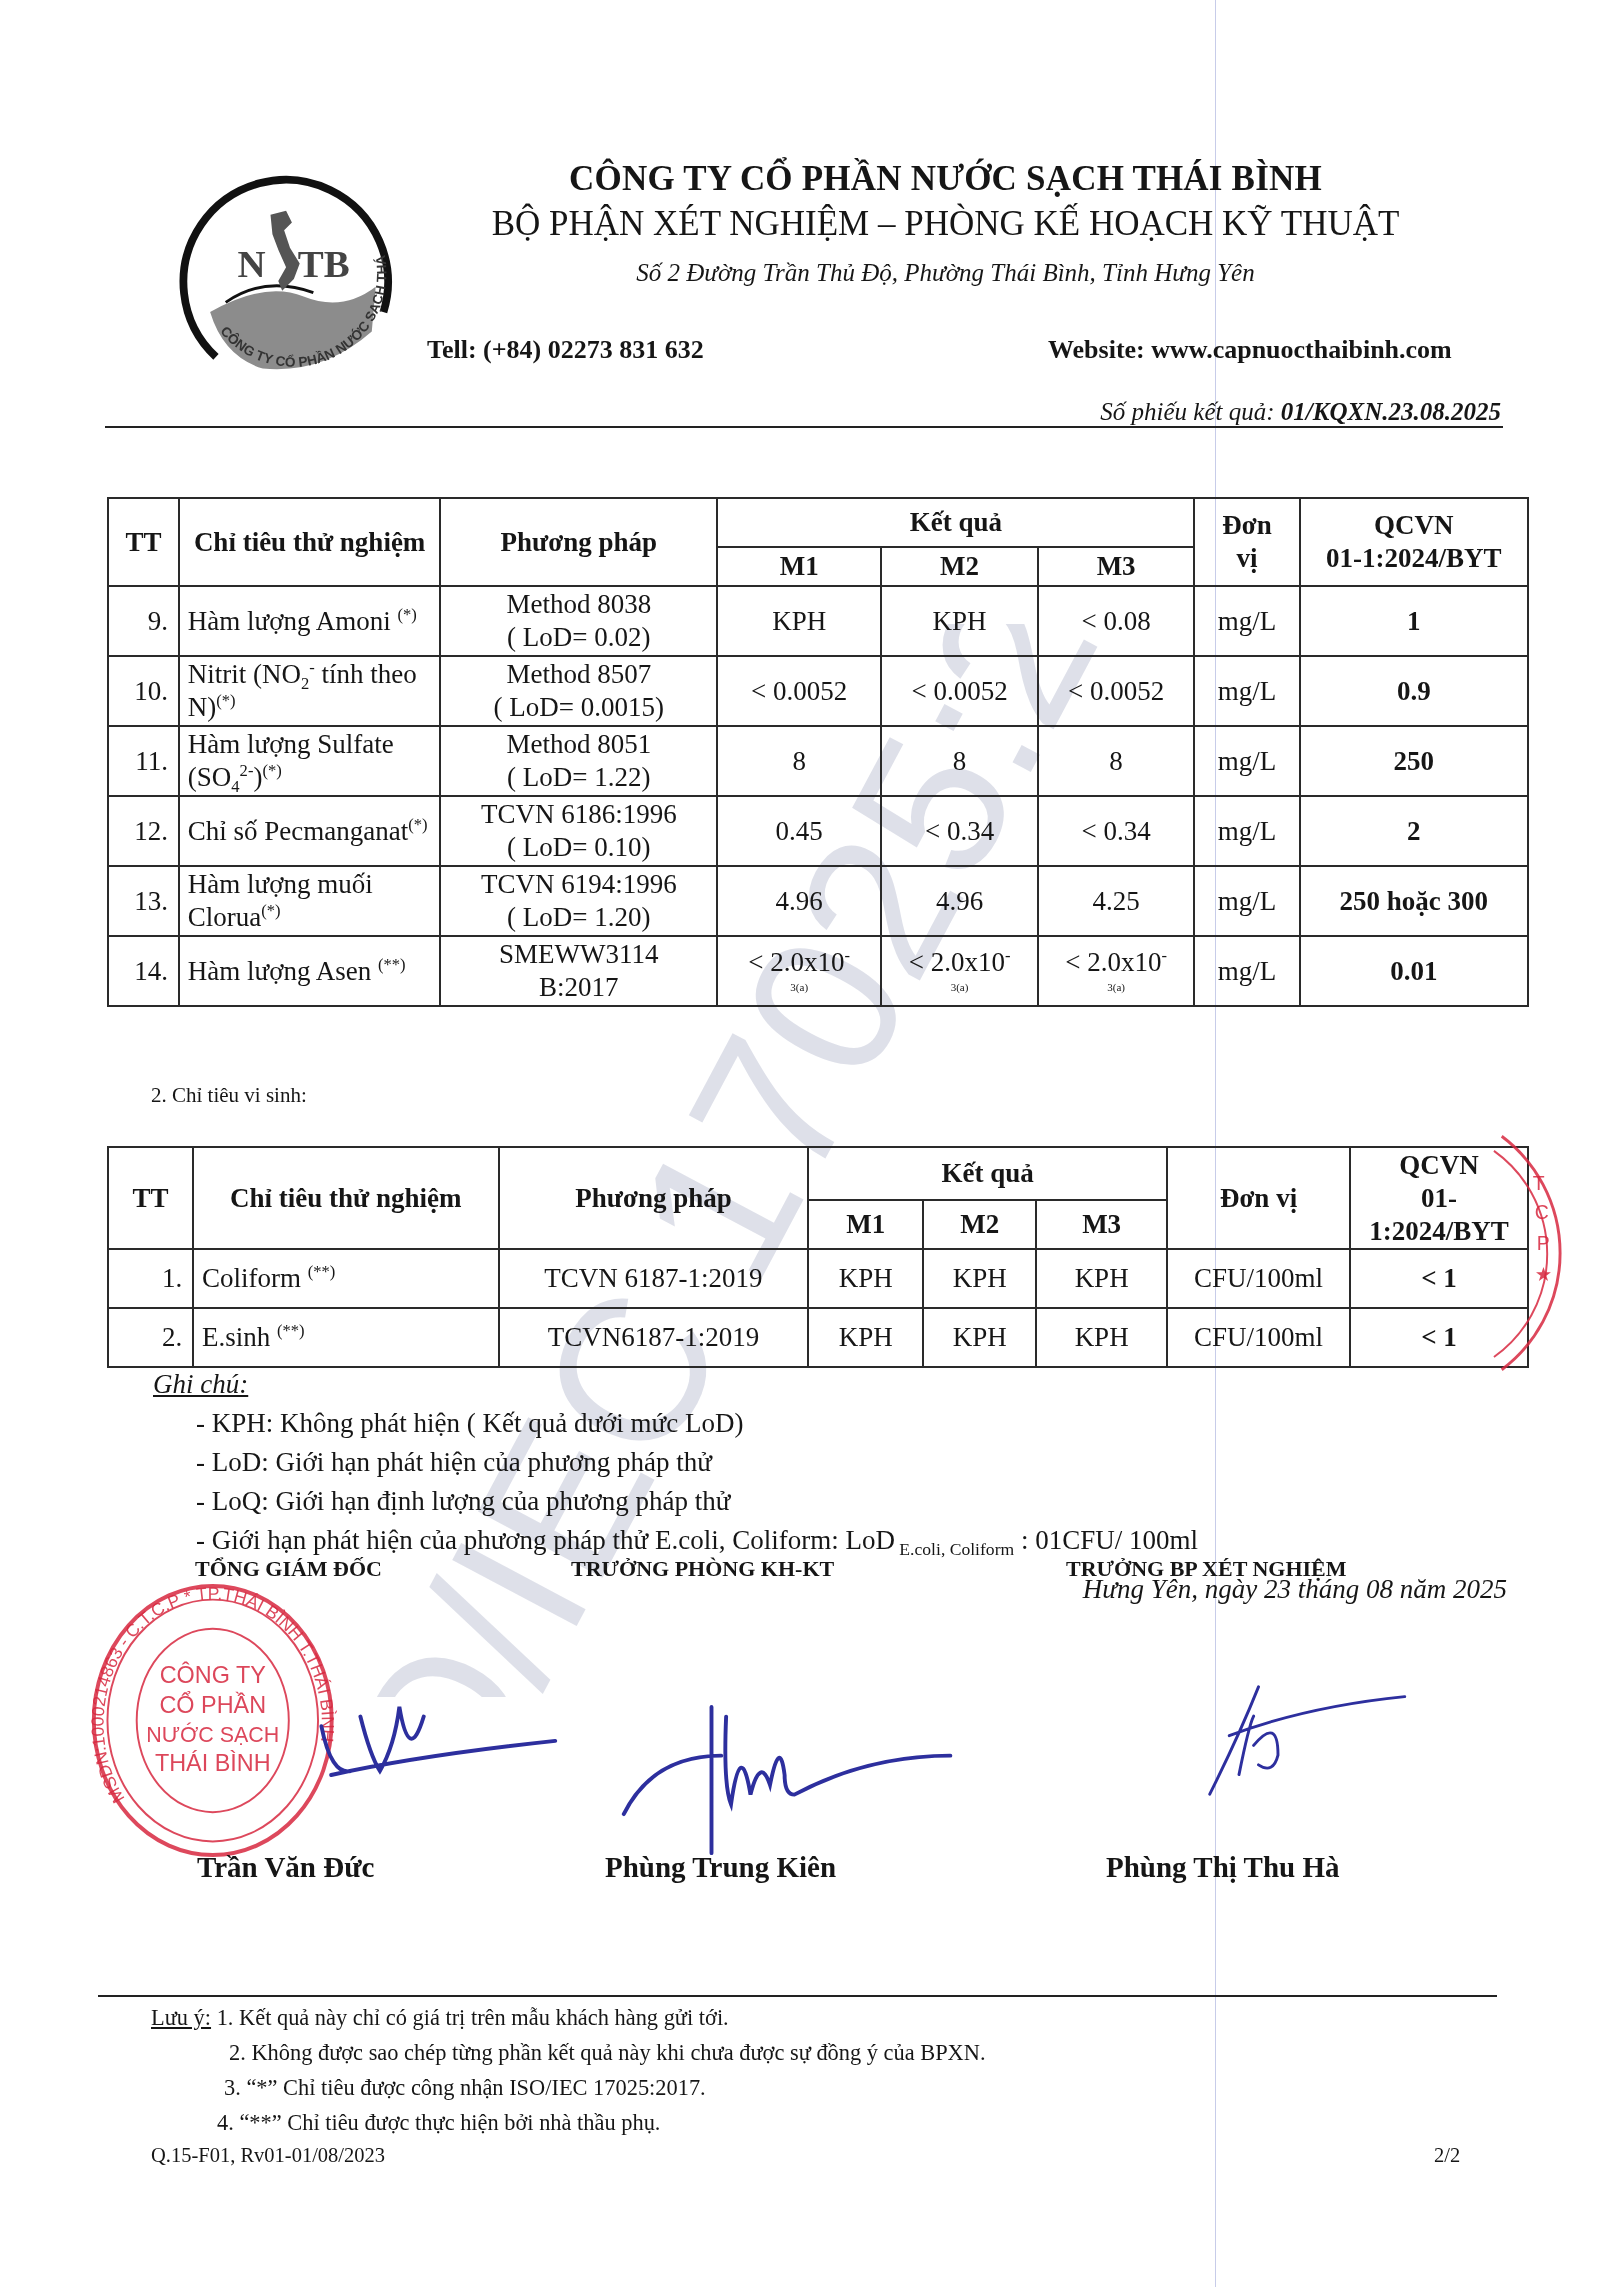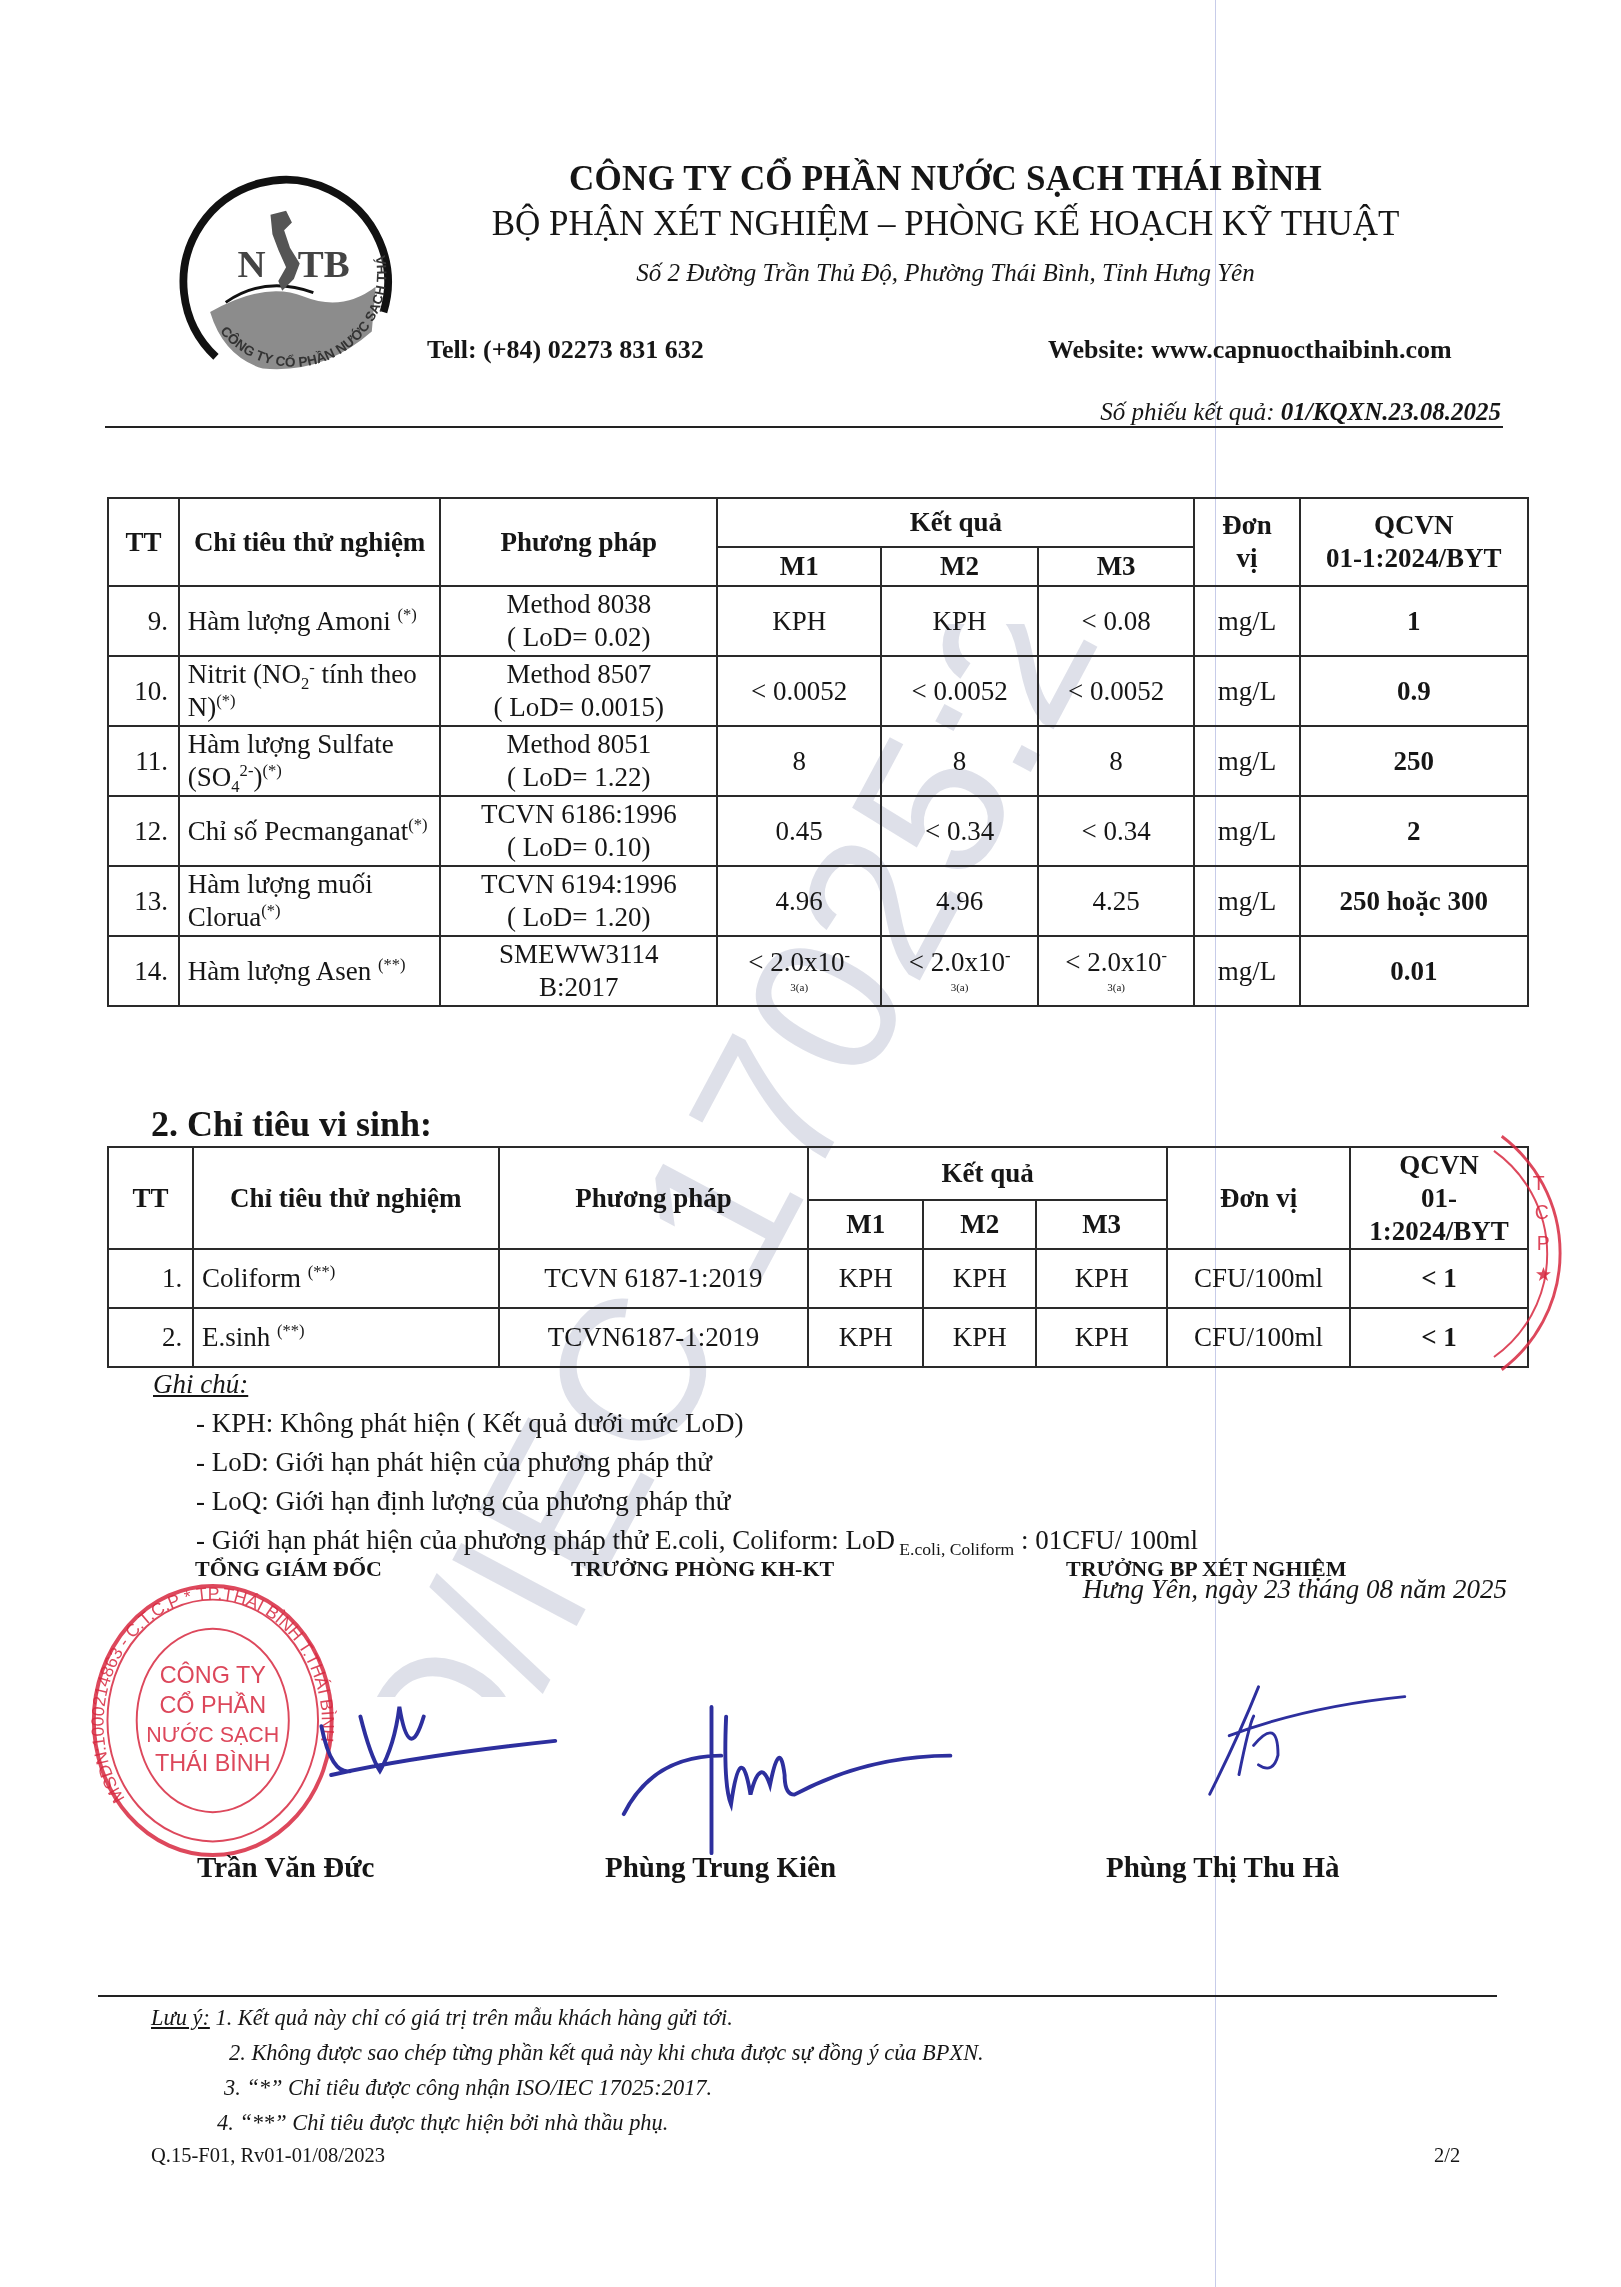--- a/index.html
+++ b/index.html
@@ -27,33 +27,33 @@
   td.b { font-weight: bold; }
   sup { font-size: 16.6px; line-height: 0; }
   sub { font-size: 16.6px; line-height: 0; }
   .exp { display: block; font-size: 11px; line-height: 17.6px; }
 
   .t1 { left: 107px; top: 497px; width: 1422px; }
   .t1 .hrow1 th { height: 47px; }
   .t1 .hrow2 th { height: 37px; }
   .t1 tbody td { height: 68px; }
 
-  .sec2 { left: 151px; top: 1083px; font-weight: bold; font-size: 36px; margin-top: 20px; }
+  .sec2 { left: 151px; top: 1083px; font-weight: normal; font-size: 21px; }
   .t2 { left: 107px; top: 1146px; width: 1422px; }
   .t2 .hrow1 th { height: 51px; }
   .t2 .hrow2 th { height: 47px; }
   .t2 tbody td { height: 57px; }
 
   .notes-title { left: 153px; top: 1369px; font-style: italic; font-size: 27px; text-decoration: underline; }
   .note { left: 196px; font-size: 27px; text-align: center; }
   .date-line { right: 115px; top: 1574px; font-style: italic; font-size: 27px; }
   .sig-title { top: 1556px; font-weight: bold; font-size: 22px; }
   .sig-name { top: 1851px; font-weight: bold; font-size: 29px; }
   .hr-bot { left: 98px; top: 1995px; width: 1399px; height: 2px; background: #222; }
-  .foot { font-style: italic; font-size: 22.4px; }
+  .foot { font-size: 22.4px; }
   .code { left: 151px; top: 2144px; font-size: 20.5px; }
   .page { left: 1434px; top: 2144px; font-size: 20.5px; }
 
   .watermark { left: 234px; top: 624px; width: 1170px; height: 1073px; pointer-events: none; }
   .stamp-big { left: 86px; top: 1574px; width: 273px; height: 293px; }
   .stamp-right { left: 1492px; top: 1131px; width: 107px; height: 244px; }
   .sig { position: absolute; }
 </style>
 </head>
 <body>

